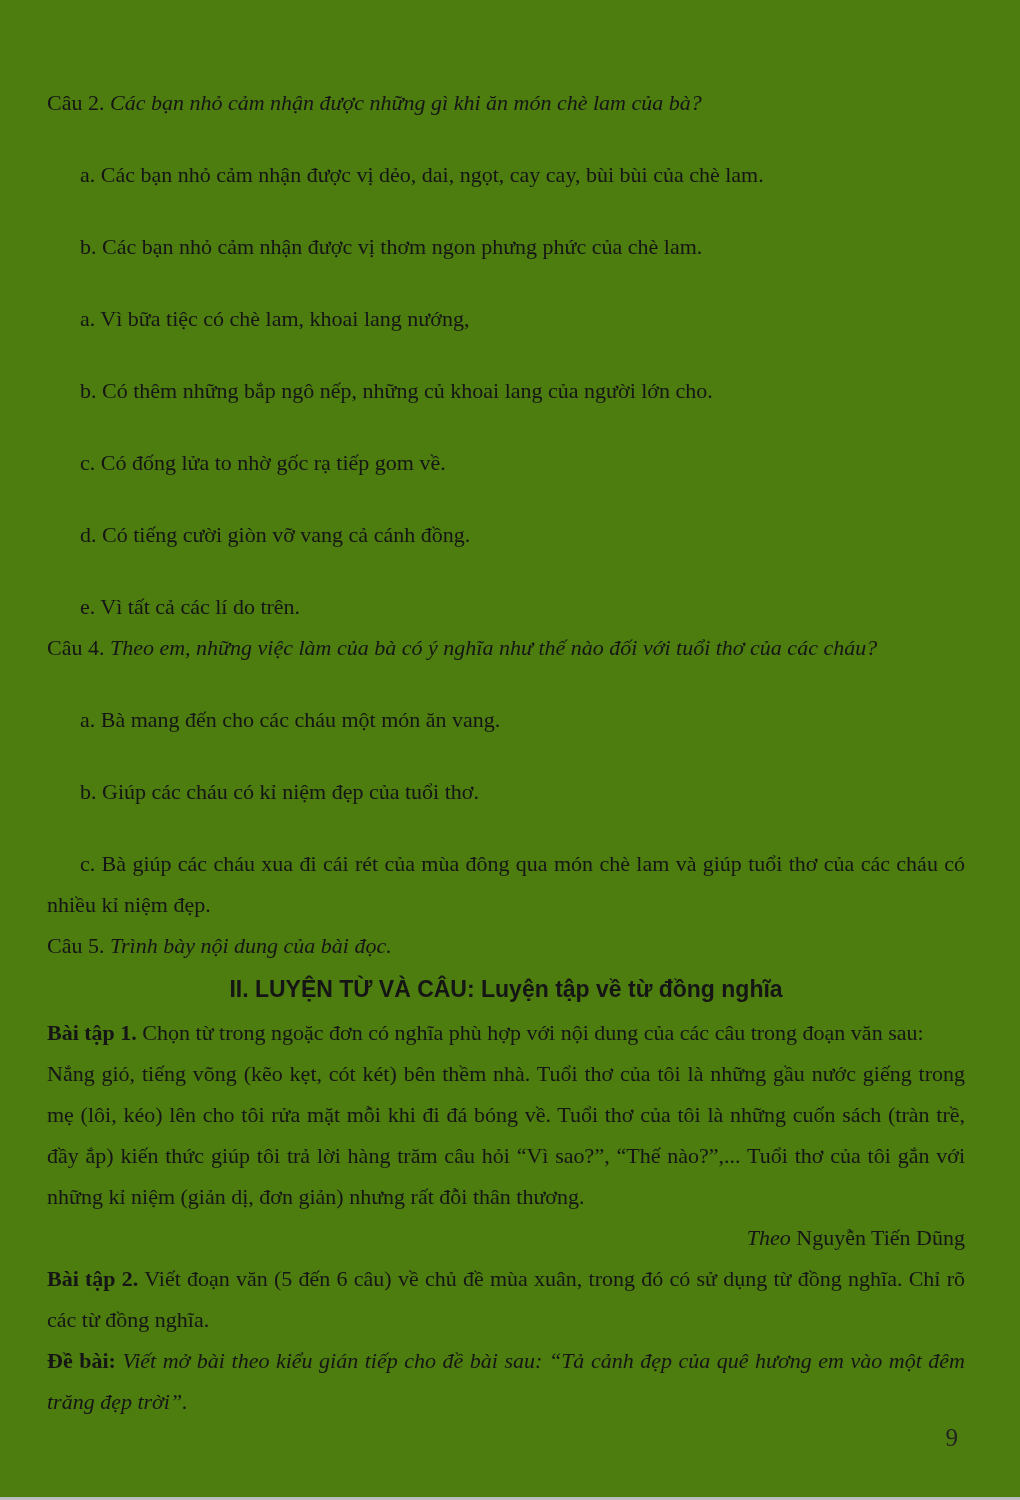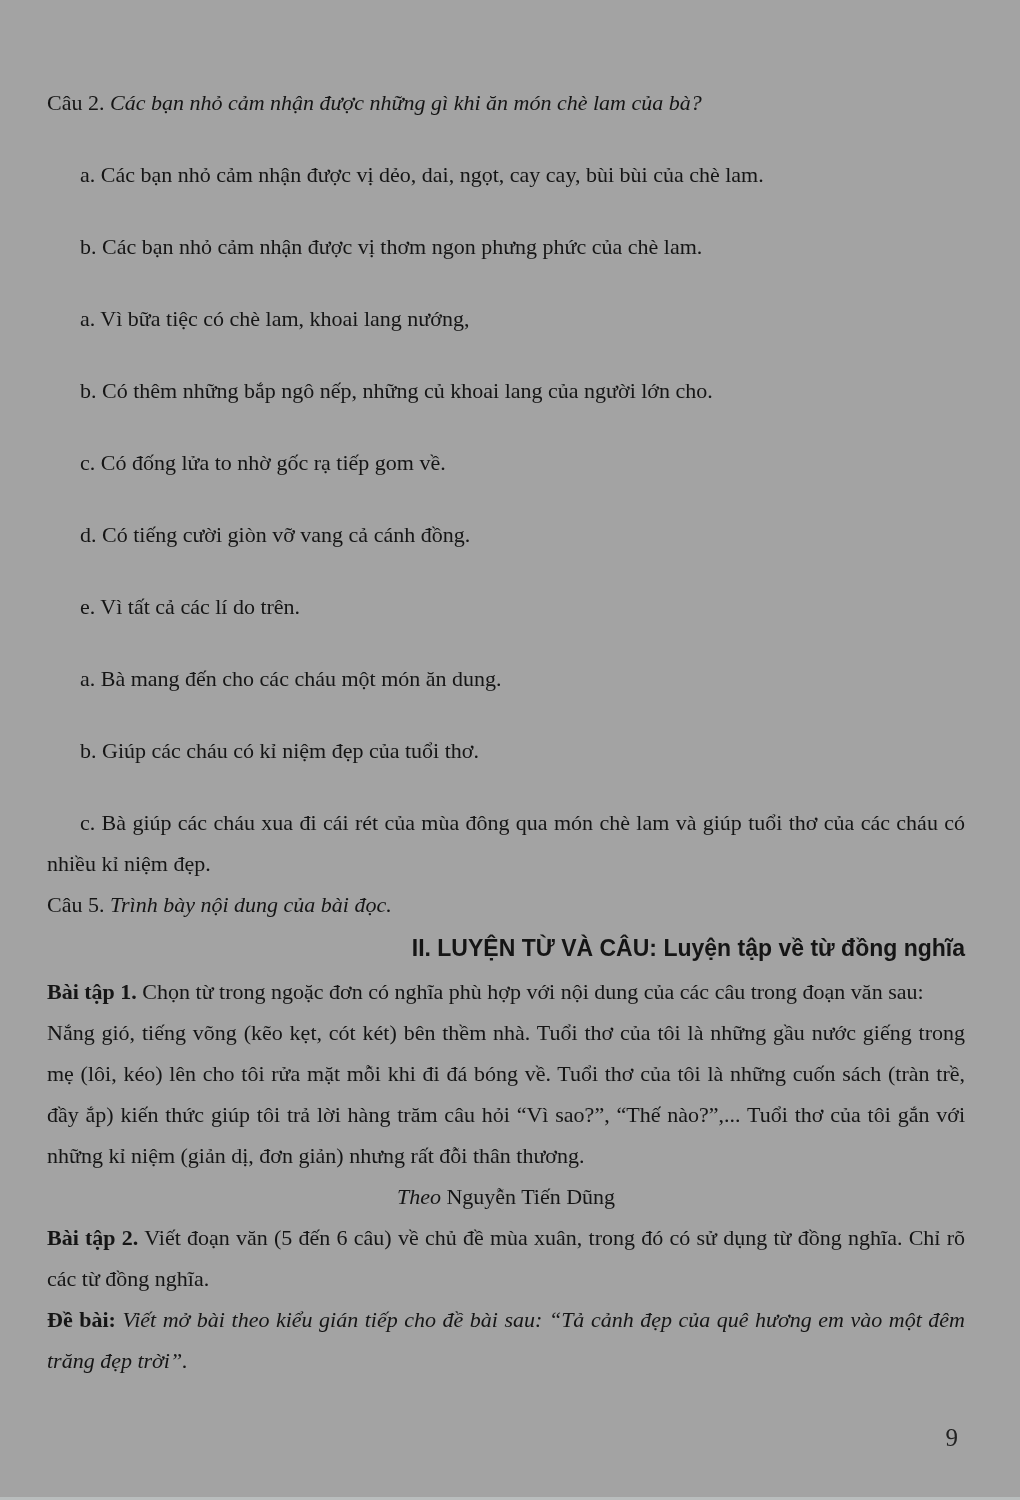--- a/index.html
+++ b/index.html
@@ -1,20 +1,20 @@
 <!DOCTYPE html>
 <html><head>
 <meta charset="utf-8">
 <style>
   html, body { margin: 0; padding: 0; background: #ffffff; }
   .page {
     position: relative;
     width: 1020px;
     height: 1500px;
-    background: #a3a3a3;
+    background: #4d7c0f;
     font-family: "Liberation Serif", serif;
     font-size: 22px;
     color: #151515;
     overflow: hidden;
     box-sizing: border-box;
   }
   .content {
     position: absolute;
     top: 82px;
     left: 47px;
@@ -27,26 +27,26 @@
   }
   .opt { text-indent: 33px; margin-top: 31px; }
   .indent { text-indent: 33px; }
   .q-text { font-style: italic; }
   .b { font-weight: bold; }
   .i { font-style: italic; }
   .heading {
     font-family: "Liberation Sans", sans-serif;
     font-weight: bold;
     font-size: 23px;
-    text-align: right;
+    text-align: center;
     line-height: 42px;
     margin-top: 2px;
     margin-bottom: 2px;
   }
-  .attribution { text-align: center; }
+  .attribution { text-align: right; }
   .page-number {
     position: absolute;
     top: 1424px;
     right: 62px;
     font-size: 25px;
     color: #222;
   }
   .bottom-edge {
     position: absolute;
     bottom: 0;
@@ -65,21 +65,22 @@
     <p><span>Câu 2.</span> <span class="q-text">Các bạn nhỏ cảm nhận được những gì khi ăn món chè lam của bà?</span></p>
     <p class="opt">a. Các bạn nhỏ cảm nhận được vị dẻo, dai, ngọt, cay cay, bùi bùi của chè lam.</p>
     <p class="opt">b. Các bạn nhỏ cảm nhận được vị thơm ngon phưng phức của chè lam.</p>
 
     <p class="opt">a. Vì bữa tiệc có chè lam, khoai lang nướng,</p>
     <p class="opt">b. Có thêm những bắp ngô nếp, những củ khoai lang của người lớn cho.</p>
     <p class="opt">c. Có đống lửa to nhờ gốc rạ tiếp gom về.</p>
     <p class="opt">d. Có tiếng cười giòn vỡ vang cả cánh đồng.</p>
     <p class="opt">e. Vì tất cả các lí do trên.</p>
 
-    <p class="opt">a. Bà mang đến cho các cháu một món ăn dung.</p>
+    <p><span>Câu 4.</span> <span class="q-text">Theo em, những việc làm của bà có ý nghĩa như thế nào đối với tuổi thơ của các cháu?</span></p>
+    <p class="opt">a. Bà mang đến cho các cháu một món ăn vang.</p>
     <p class="opt">b. Giúp các cháu có kỉ niệm đẹp của tuổi thơ.</p>
     <p class="opt">c. Bà giúp các cháu xua đi cái rét của mùa đông qua món chè lam và giúp tuổi thơ của các cháu có nhiều kỉ niệm đẹp.</p>
 
     <p><span>Câu 5.</span> <span class="q-text">Trình bày nội dung của bài đọc.</span></p>
 
     <p class="heading">II. LUYỆN TỪ VÀ CÂU: Luyện tập về từ đồng nghĩa</p>
 
     <p><span class="b">Bài tập 1.</span> <span>Chọn từ trong ngoặc đơn có nghĩa phù hợp với nội dung của các câu trong đoạn văn sau:</span></p>
     <p>Nắng gió, tiếng võng (kẽo kẹt, cót két) bên thềm nhà. Tuổi thơ của tôi là những gầu nước giếng trong mẹ (lôi, kéo) lên cho tôi rửa mặt mỗi khi đi đá bóng về. Tuổi thơ của tôi là những cuốn sách (tràn trề, đầy ắp) kiến thức giúp tôi trả lời hàng trăm câu hỏi “Vì sao?”, “Thế nào?”,... Tuổi thơ của tôi gắn với những kỉ niệm (giản dị, đơn giản) nhưng rất đỗi thân thương.</p>
     <p class="attribution"><span class="i">Theo</span> <span>Nguyễn Tiến Dũng</span></p>

